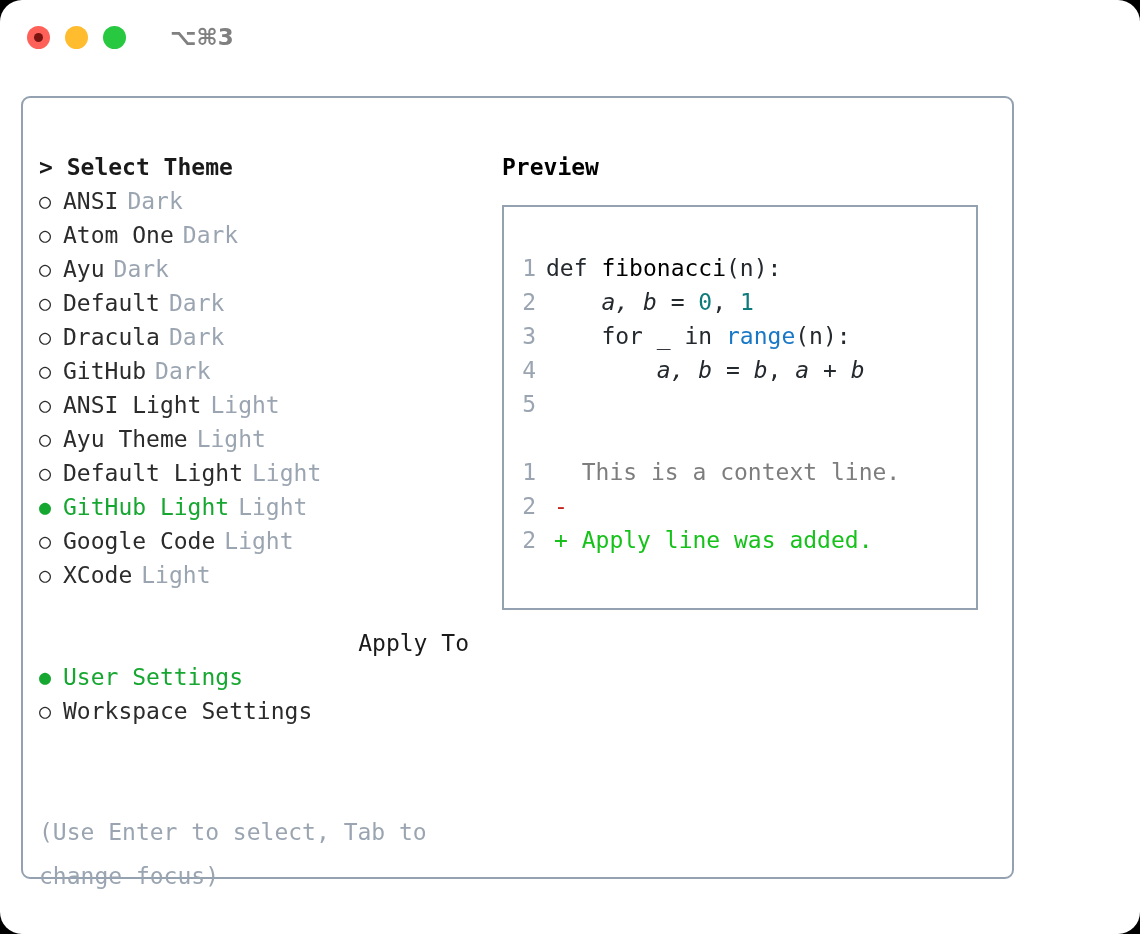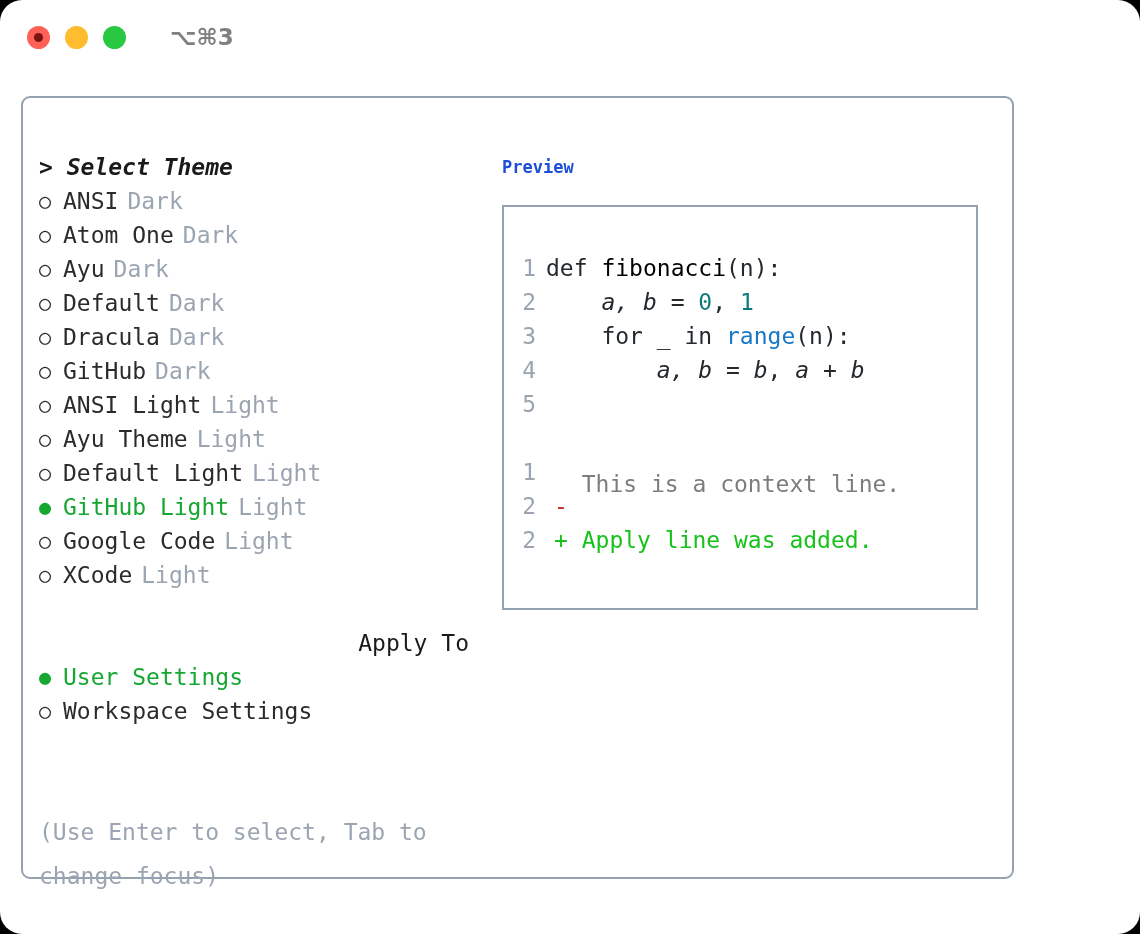--- a/index.html
+++ b/index.html
@@ -89,21 +89,21 @@
     width: 430px;
   }
 
   .section-head {
     font-size: 23px;
     color: #1a1a1a;
     height: 34px;
     line-height: 34px;
     white-space: nowrap;
   }
-  .section-head.bold { font-weight: bold; font-style: italic; }
+  .section-head.bold { font-weight: bold; }
 
   .opt-row {
     height: 34px;
     line-height: 34px;
     font-size: 23px;
     color: #2b2b2b;
     white-space: nowrap;
     display: flex;
     align-items: center;
   }
@@ -136,23 +136,23 @@
   }
 
   
   .right-col {
     position: absolute;
     left: 479px;
     top: 52px;
     width: 480px;
   }
   .preview-title {
-    font-size: 17px;
+    font-size: 23px;
     font-weight: bold;
-    color: #1d4ed8;
+    color: #000000;
     height: 34px;
     line-height: 34px;
   }
   .preview-box {
     margin-top: 21px;
     width: 476px;
     height: 405px;
     border: 2px solid #93a1b0;
     box-sizing: border-box;
     padding: 44px 0 0 0;
@@ -179,21 +179,21 @@
   .code-text { white-space: pre; }
 
   .tok-fn   { color: #000000; text-align: center; }
   .tok-num  { color: #0d7b7b; }
   .tok-call { color: #1878c6; }
   .tok-var  { font-style: italic; }
   .tok-plain{ color: #24292e; }
 
   .blank-line { height: 34px; }
 
-  .diff-ctx { color: #7d7d7d; margin-top: 12px; }
+  .diff-ctx { color: #7d7d7d; }
   .diff-del { color: #c4241c; }
   .diff-add { color: #16c21a; }
 </style>
 </head>
 <body>
 
 <div class="window">
 
   <div class="titlebar">
     <div class="lights">

